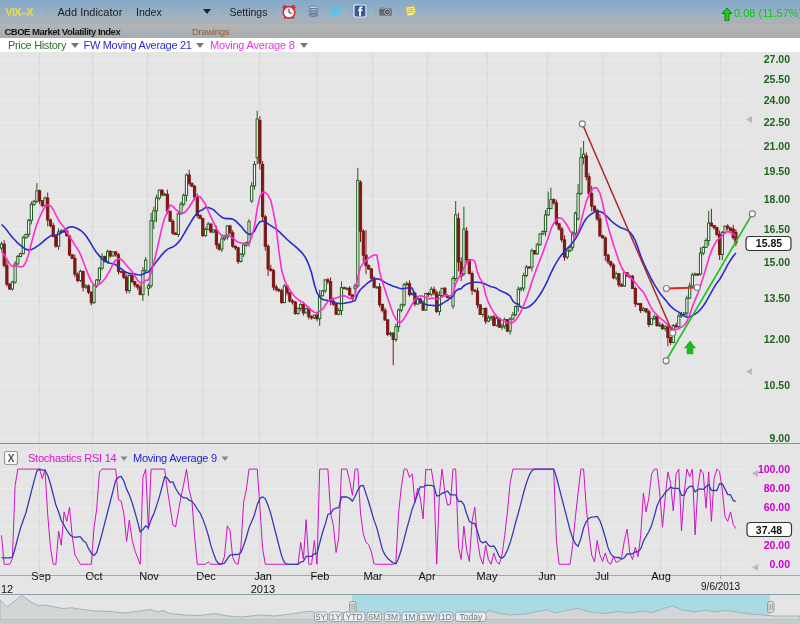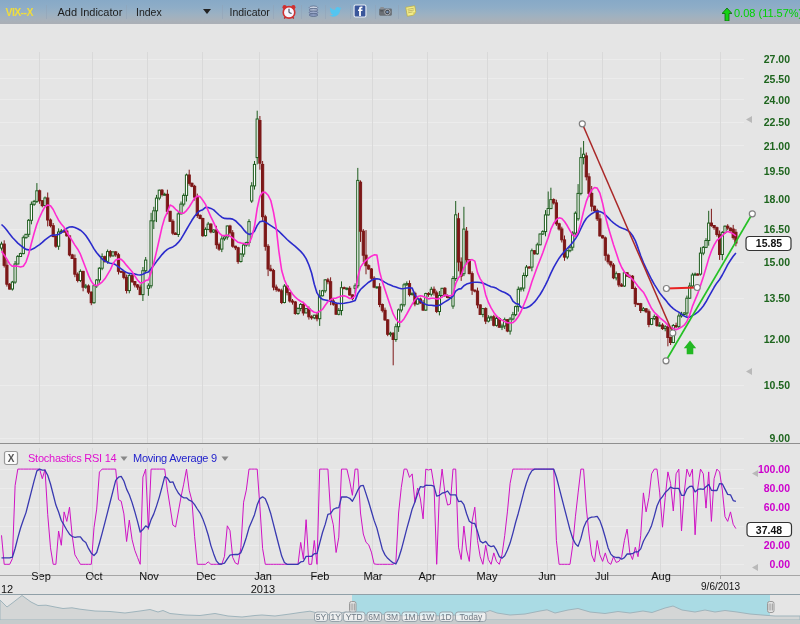--- a/index.html
+++ b/index.html
@@ -7,21 +7,21 @@
 #bar3{position:absolute;left:0;top:38px;width:800px;height:14px;background:#fff}
 .t{position:absolute;white-space:nowrap}
 </style></head>
 <body>
 <div id="app">
 <div id="topbar">
   <div class="t" style="left:5.5px;top:6px;font-size:10.5px;font-weight:bold;color:#f0dc3c;letter-spacing:-0.6px">VIX--X</div>
   <div class="t" style="left:57.5px;top:6px;font-size:11px;color:#1c1c1c">Add Indicator</div>
   <div class="t" style="left:136px;top:6px;font-size:10.5px;color:#1c1c1c">Index</div>
   <div class="t" style="left:203px;top:9px;width:0;height:0;border-left:4.5px solid transparent;border-right:4.5px solid transparent;border-top:5.5px solid #222"></div>
-  <div class="t" style="left:229.5px;top:6px;font-size:10.5px;color:#1c1c1c">Indicator</div>
+  <div class="t" style="left:229.5px;top:6px;font-size:10.5px;color:#1c1c1c">Settings</div>
   <div style="position:absolute;left:46px;top:5px;width:1px;height:14px;background:#8fa2b5;opacity:.5"></div>
       <div style="position:absolute;left:126px;top:5px;width:1px;height:14px;background:#8fa2b5;opacity:.5"></div>
       <div style="position:absolute;left:221.5px;top:5px;width:1px;height:14px;background:#8fa2b5;opacity:.5"></div>
       <div style="position:absolute;left:273px;top:5px;width:1px;height:14px;background:#8fa2b5;opacity:.5"></div>
       <div style="position:absolute;left:301px;top:5px;width:1px;height:14px;background:#8fa2b5;opacity:.5"></div>
       <div style="position:absolute;left:324.5px;top:5px;width:1px;height:14px;background:#8fa2b5;opacity:.5"></div>
       <div style="position:absolute;left:349.5px;top:5px;width:1px;height:14px;background:#8fa2b5;opacity:.5"></div>
       <div style="position:absolute;left:374.5px;top:5px;width:1px;height:14px;background:#8fa2b5;opacity:.5"></div>
       <div style="position:absolute;left:398px;top:5px;width:1px;height:14px;background:#8fa2b5;opacity:.5"></div>
   <div style="position:absolute;left:281px;top:4px"><svg width="16" height="16" viewBox="0 0 20 20">
@@ -60,20 +60,33 @@
 <path d="M16.5 12.5 l-4 4 v-4 Z" fill="#d8cd60"></path>
 <line x1="5.5" y1="6.8" x2="14.5" y2="6.8" stroke="#a9a05a" stroke-width="0.9"></line>
 <line x1="5.5" y1="9.3" x2="14.5" y2="9.3" stroke="#a9a05a" stroke-width="0.9"></line>
 <line x1="5.5" y1="11.8" x2="12" y2="11.8" stroke="#a9a05a" stroke-width="0.9"></line>
 </g>
         </svg></div>
   <div class="t" style="left:722px;top:7px"><svg width="10" height="13" viewBox="0 0 10 13">
           <path d="M5 0 L10 5.5 L7 5.5 L7 13 L3 13 L3 5.5 L0 5.5 Z" fill="#15d215" stroke="#0a6a0a" stroke-width="0.8"></path>
         </svg></div>
   <div class="t" style="left:734px;top:6.5px;font-size:11px;color:#00d200">0.08 (11.57%)</div>
+</div>
+<div id="bar2">
+  <div class="t" style="left:4.5px;top:2px;font-size:9.5px;font-weight:bold;color:#161616;letter-spacing:-0.5px">CBOE Market Volatility Index</div>
+  <div class="t" style="left:120px;top:2px;font-size:9.5px;color:#9fb6c4;letter-spacing:-0.4px">Add to Portfolio</div>
+  <div class="t" style="left:192px;top:2px;font-size:9.5px;color:#9a6035;letter-spacing:-0.3px">Drawings</div>
+</div>
+<div id="bar3">
+  <div class="t" style="left:8px;top:1px;font-size:11px;color:#2d6e2d;letter-spacing:-0.33px">Price History</div>
+  <div class="t" style="left:70.5px;top:5px;width:0;height:0;border-left:4px solid transparent;border-right:4px solid transparent;border-top:5px solid #777"></div>
+  <div class="t" style="left:83.5px;top:1px;font-size:11px;color:#2a2ad9;letter-spacing:-0.3px">FW Moving Average 21</div>
+  <div class="t" style="left:195.5px;top:5px;width:0;height:0;border-left:4px solid transparent;border-right:4px solid transparent;border-top:5px solid #777"></div>
+  <div class="t" style="left:210px;top:1px;font-size:11px;color:#e832e8;letter-spacing:-0.2px">Moving Average 8</div>
+  <div class="t" style="left:300px;top:5px;width:0;height:0;border-left:4px solid transparent;border-right:4px solid transparent;border-top:5px solid #777"></div>
 </div>
 <svg width="800" height="572" viewBox="0 52 800 572" style="position:absolute;left:0;top:52px" font-family="Liberation Sans, sans-serif">
 <line x1="0" y1="59.5" x2="744" y2="59.5" stroke="#ececec" stroke-width="1"></line>
 <line x1="0" y1="78.5" x2="744" y2="78.5" stroke="#ececec" stroke-width="1"></line>
 <line x1="0" y1="99.5" x2="744" y2="99.5" stroke="#ececec" stroke-width="1"></line>
 <line x1="0" y1="122.5" x2="744" y2="122.5" stroke="#ececec" stroke-width="1"></line>
 <line x1="0" y1="145.5" x2="744" y2="145.5" stroke="#ececec" stroke-width="1"></line>
 <line x1="0" y1="171.5" x2="744" y2="171.5" stroke="#ececec" stroke-width="1"></line>
 <line x1="0" y1="199.5" x2="744" y2="199.5" stroke="#ececec" stroke-width="1"></line>
 <line x1="0" y1="229.5" x2="744" y2="229.5" stroke="#ececec" stroke-width="1"></line>

